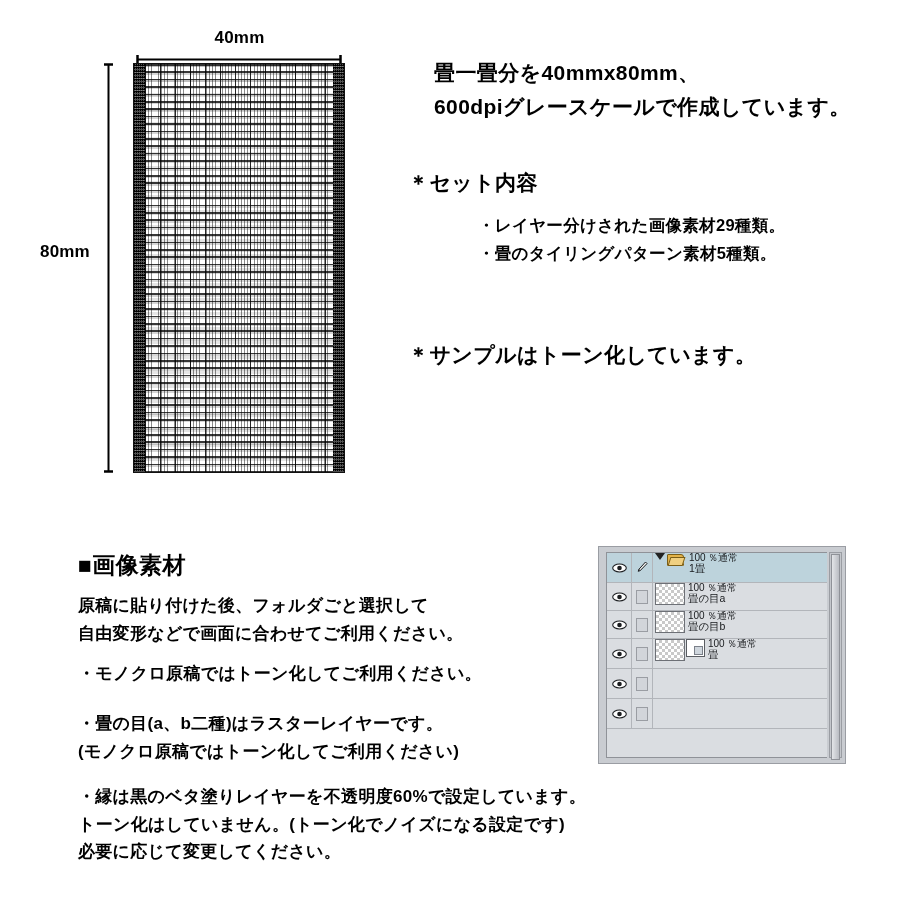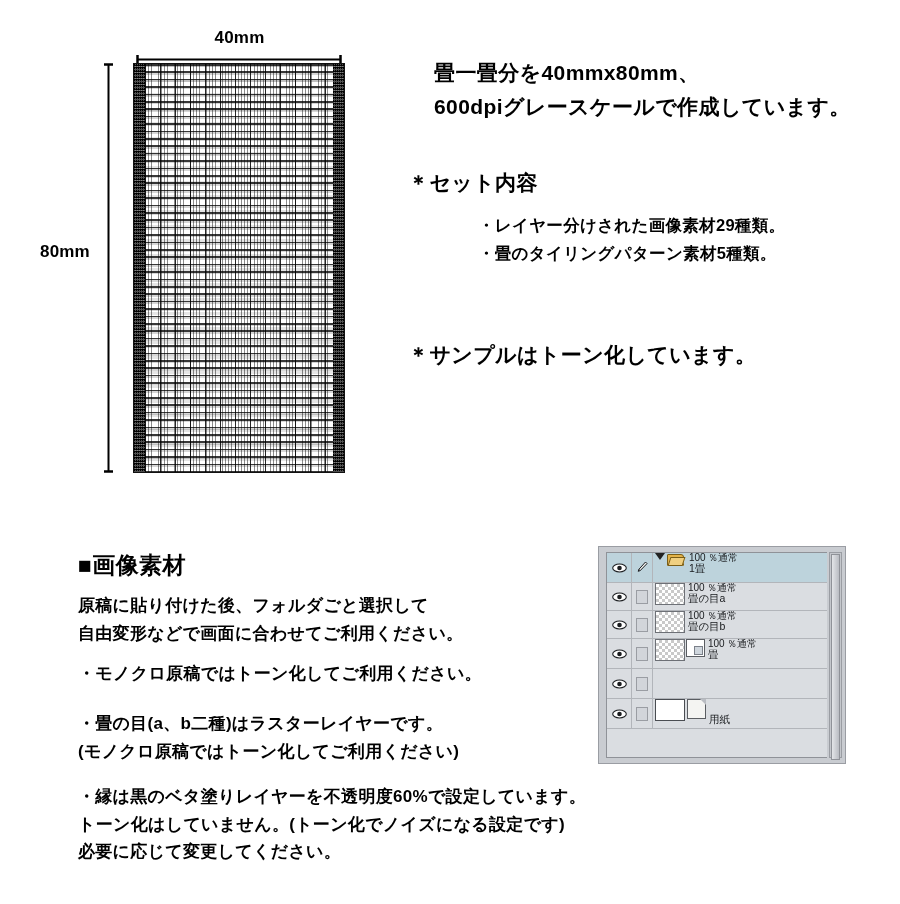--- a/index.html
+++ b/index.html
@@ -396,27 +396,20 @@
     <div class="layer-row tall">
       <div class="col-eye">
         <svg class="eye" width="15" height="10" viewBox="0 0 15 10">
           <ellipse cx="7.5" cy="5" rx="6.8" ry="4" fill="#fff" stroke="#1b1d20" stroke-width="1.1"></ellipse>
           <circle cx="7.5" cy="5" r="2.3" fill="#1b1d20"></circle>
         </svg>
       </div>
       <div class="col-pen">
         <span class="pen-box"></span>
       </div>
-      <div class="col-body">
-        <span class="thumb-white"></span>
-        <span class="thumb-paper"></span>
-        <span class="lbl-stack" style="align-self:flex-end;padding-bottom:3px;">
-          <span class="lbl-name">用紙</span>
-        </span>
-      </div>
     </div>
 
     <div class="palette-filler"></div>
   </div>
 
   <div class="palette-scrollbar">
     <div class="thumb"></div>
   </div>
 </div>
 

